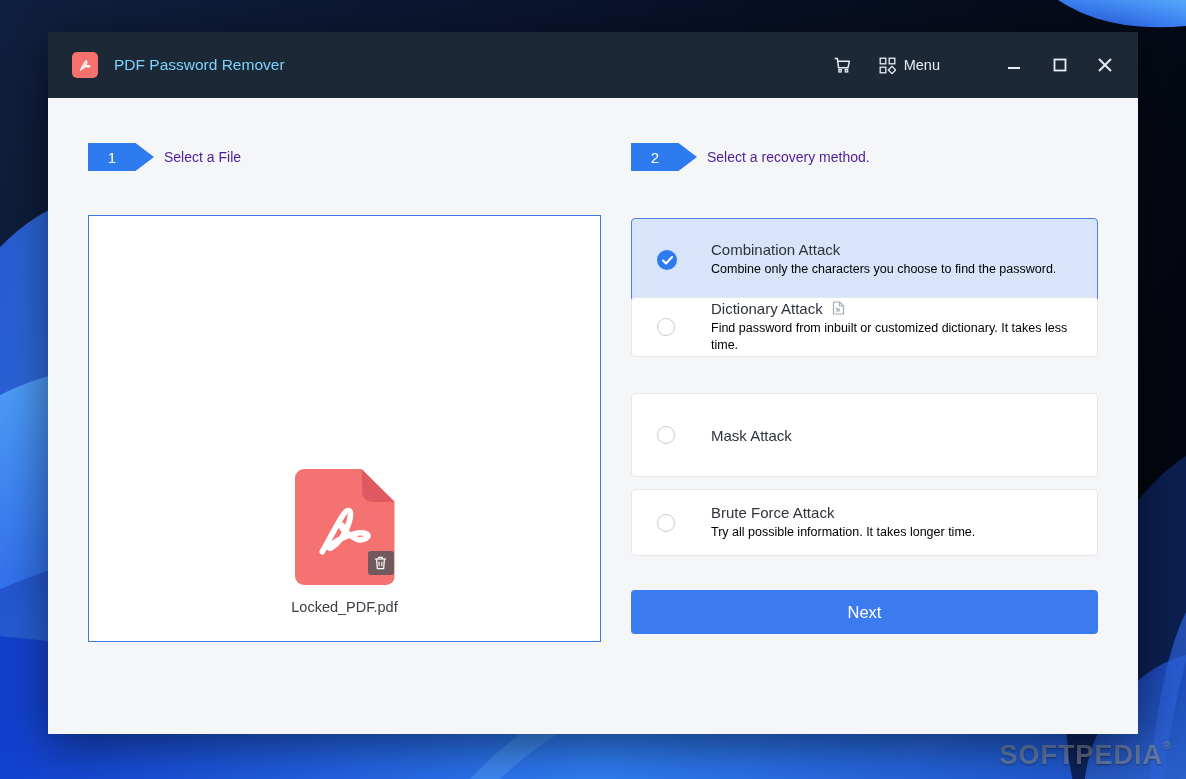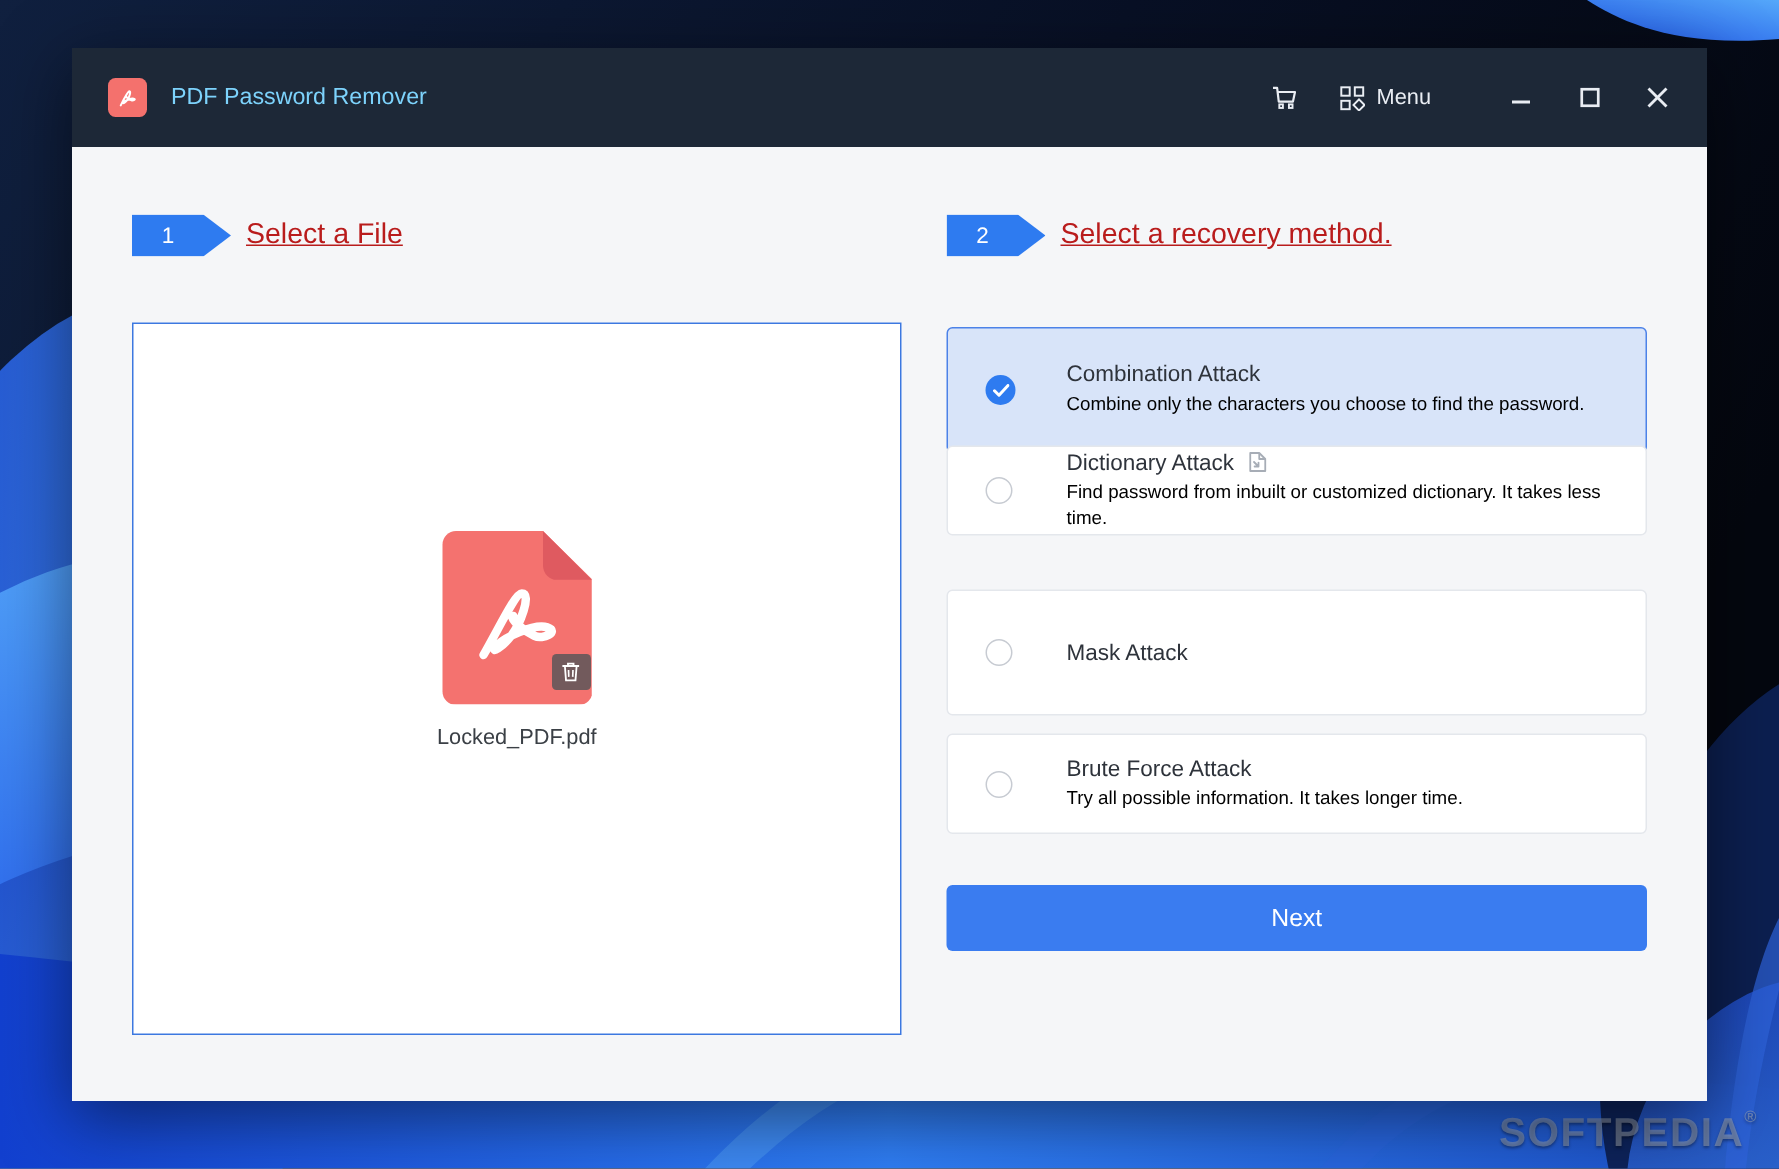--- a/index.html
+++ b/index.html
@@ -38,48 +38,48 @@
     width:26px; height:26px; border-radius:5px; background:#f4716d;
     display:flex; align-items:center; justify-content:center; flex:0 0 auto;
   }
   .app-title { color:#7dd3fc; font-size:15.5px; margin-left:16px; }
   .tb-spacer { flex:1; }
   .tb-btn {
     display:flex; align-items:center; justify-content:center;
     color:#e9edf3; cursor:pointer;
   }
   .cart-btn { margin-right:26px; }
-  .menu-btn { margin-right:52px; gap:8px; }
+  .menu-btn { margin-right:66px; gap:8px; }
   .menu-label { color:#e9edf3; font-size:14.5px; }
   .min-btn  { margin-right:30px; width:16px; }
   .max-btn  { margin-right:28px; width:16px; }
   .close-btn{ width:18px; }
 
   
   .content {
     flex:1; background:#f5f6f8; position:relative;
   }
 
   
   .step-row { position:absolute; display:flex; align-items:center; }
   .step-row-1 { left:40px;  top:45px; }
   .step-row-2 { left:583px; top:45px; }
   .step-badge {
     width:66px; height:28px; background:#2e7bf0; color:#fff;
     font-size:15px; display:flex; align-items:center; justify-content:center;
     padding-right:18px;
     clip-path:polygon(0 0, 72% 0, 100% 50%, 72% 100%, 0 100%);
   }
-  .step-label { margin-left:10px; font-size:19px; color:#b91c1c;text-decoration:underline; }
+  .step-label { margin-left:10px; font-size:14px; color:#4c1d95; }
 
   
   .file-panel {
-    position:absolute; left:40px; top:117px; width:513px; height:475px;
+    position:absolute; left:40px; top:117px; width:513px; height:427px;
     background:#ffffff; border:1px solid #3c78e0;
-    display:flex; align-items:center; justify-content:center;
+    display:flex; align-items:flex-end; justify-content:center;
   }
   .file-item { display:flex; flex-direction:column; align-items:center; transform:translateY(-26px); }
   .pdf-thumb { position:relative; width:100px; height:116px; }
   .pdf-body {
     position:absolute; inset:0; background:#f4726f; border-radius:9px;
     clip-path:polygon(0 0, 67% 0, 100% 28%, 100% 100%, 0 100%);
   }
   .pdf-fold {
     position:absolute; top:0; right:0; width:33px; height:33px;
     background:#df5a60; border-radius:0 0 0 10px;

